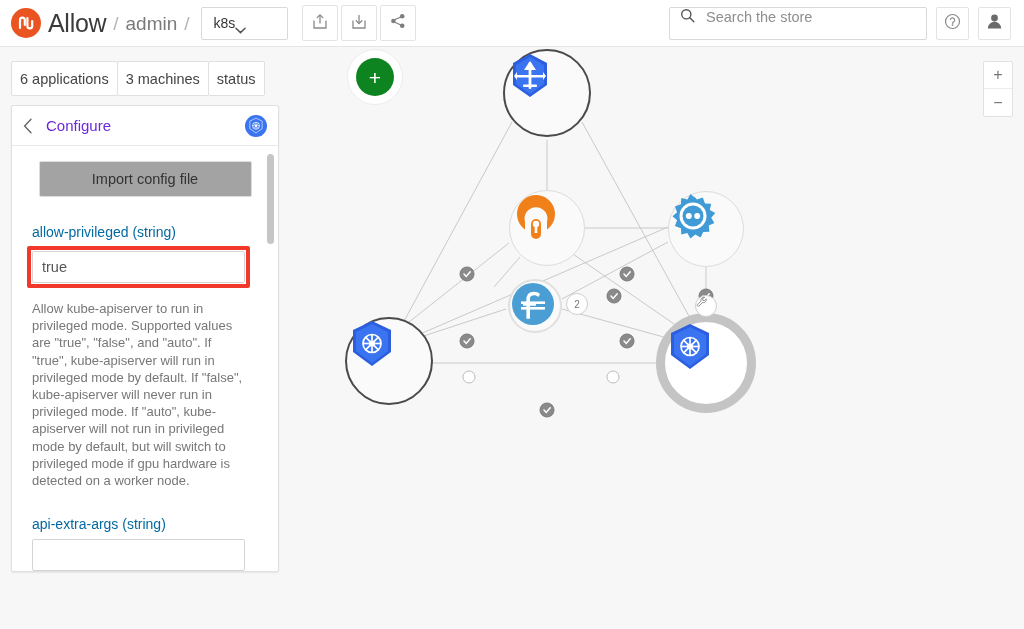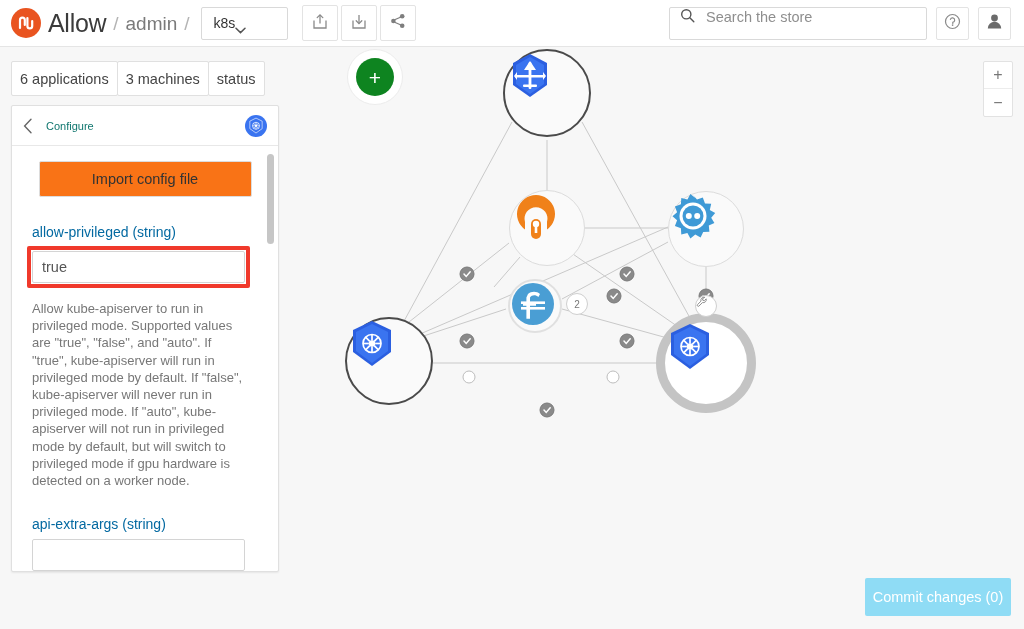--- a/index.html
+++ b/index.html
@@ -91,29 +91,29 @@
     width: 268px; height: 467px;
     background: #fff; border: 1px solid #e0e0e0; border-radius: 2px;
     box-shadow: 0 1px 2px rgba(0,0,0,.07);
     overflow: hidden; z-index: 15;
   }
   .panel-head {
     height: 40px; border-bottom: 1px solid #e8e8e8;
     display: flex; align-items: center; padding: 0 11px;
   }
   .back-chev { cursor: pointer; display: flex; align-items: center; }
-  .panel-title { font-size: 11px; color: #0f766e; margin-left: 13px; }
+  .panel-title { font-size: 15px; color: #6d28d9; margin-left: 13px; }
   .panel-head-icon { margin-left: auto; width: 22px; height: 22px; }
 
   .panel-body {
     position: absolute; left: 0; top: 41px; right: 0; bottom: 0;
     overflow: hidden; padding: 14px 20px 0 20px;
   }
   .import-btn {
-    width: 213px; height: 36px; border: 1px solid #dcdcdc; background: #f97316;
+    width: 213px; height: 36px; border: 1px solid #dcdcdc; background: #a3a3a3;
     border-radius: 2px; font-size: 14.5px; color: #333; cursor: pointer;
     display: flex; align-items: center; justify-content: center;
     margin: 0 auto 0 auto;
     font-family: "Liberation Sans", sans-serif;
   }
   .field-label {
     font-size: 14px; color: #0369a1; margin-top: 27px; margin-bottom: 7px;
   }
   .field-input {
     width: 213px; height: 32px; border: 1px solid #d4d4d4; border-radius: 2px;
@@ -370,21 +370,20 @@
           <path d="M10.2 1.6 a3.6 3.6 0 0 0 -4.4 4.4 L1.8 10 a1.2 1.2 0 0 0 1.7 1.7 L7.5 7.7 a3.6 3.6 0 0 0 4.4 -4.4 L9.8 5.4 L8 5 L7.6 3.2 z" fill="none" stroke="#8a8a8a" stroke-width="1.1"></path>
         </svg>
       </span>
     </div>
 
     <div class="zoom-ctl">
       <div>+</div>
       <div>−</div>
     </div>
 
-    <button class="commit-btn">Commit changes (0)</button>
   </div>
 
   <div class="header">
     <div class="brand">
       <span class="juju-logo">
         <svg width="20" height="20" viewBox="0 0 20 20">
           <g fill="none" stroke="#ffffff" stroke-width="2.2" stroke-linecap="round">
             <path d="M4 15 L4 7 a2.4 2.4 0 0 1 4.8 0 L8.8 12"></path>
             <path d="M11.4 5 L11.4 13 a2.4 2.4 0 0 0 4.8 0 L16.2 8"></path>
           </g>

